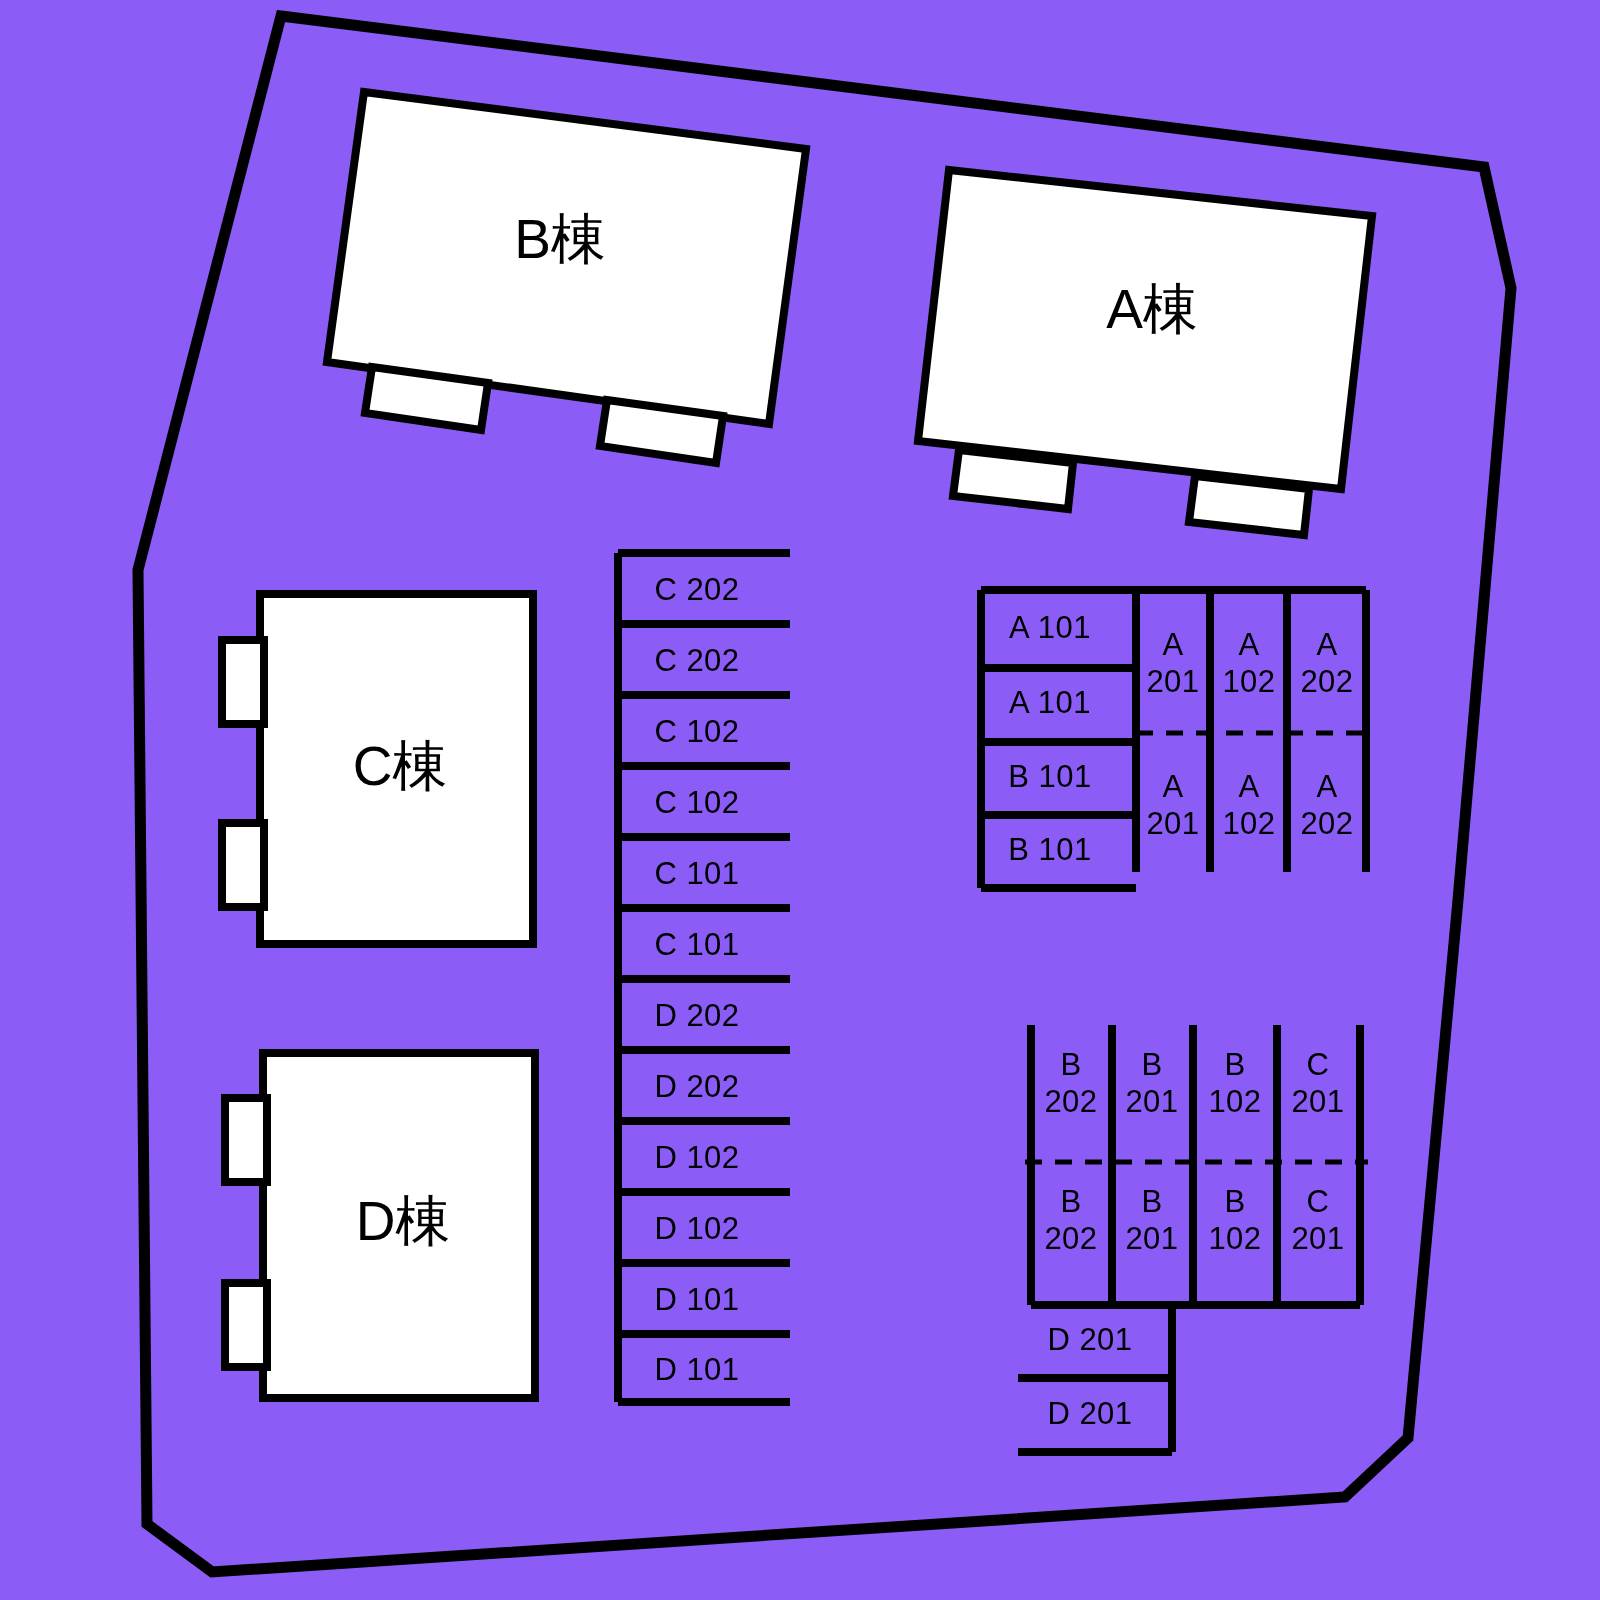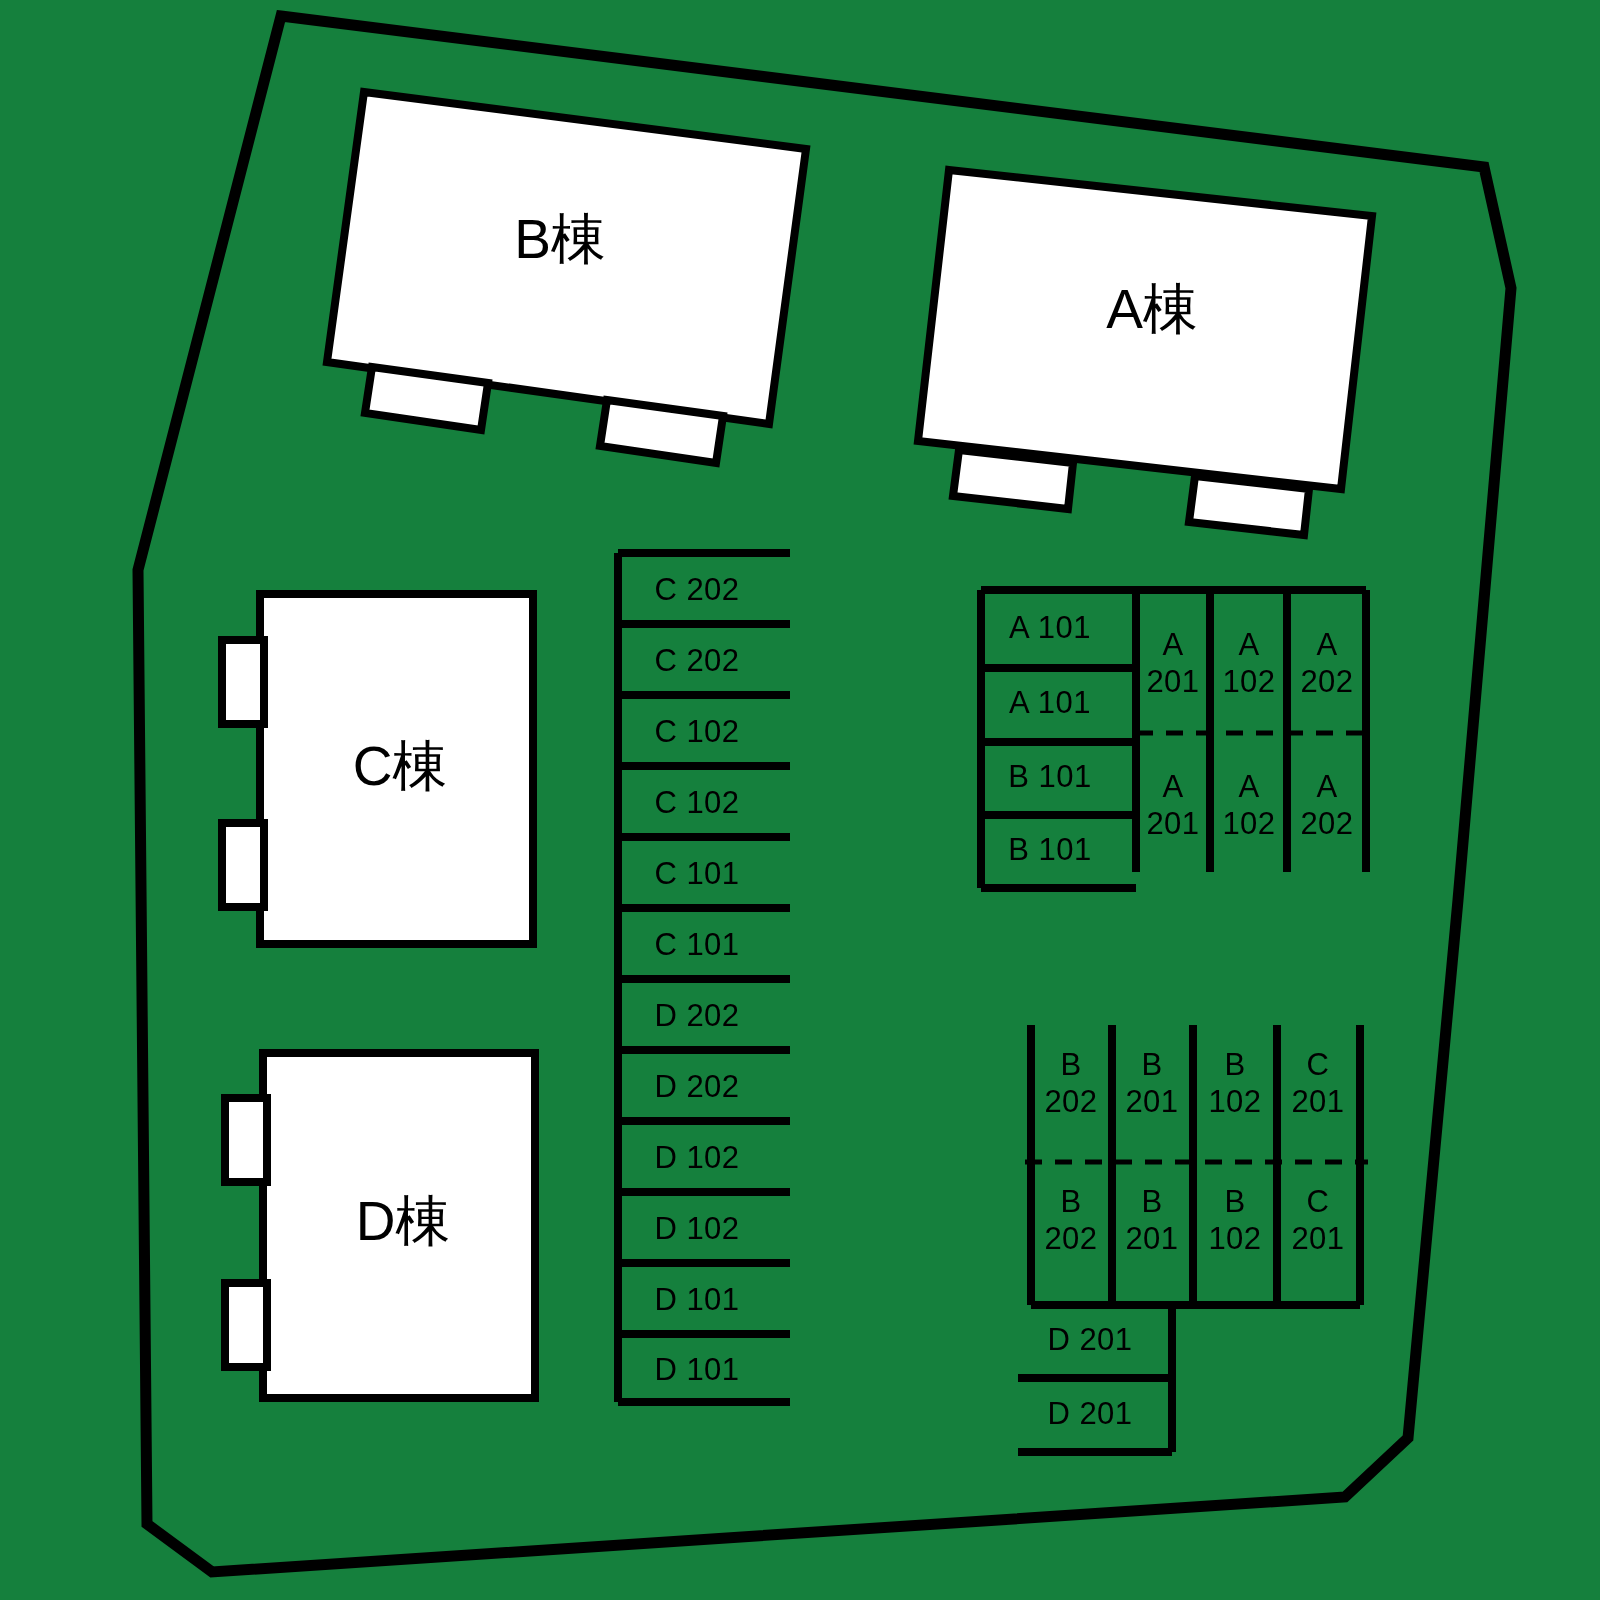--- a/index.html
+++ b/index.html
@@ -4,21 +4,21 @@
 <style>
   html, body {
     margin: 0;
     padding: 0;
     background: #ffffff;
   }
   #site-plan-root {
     position: relative;
     width: 1600px;
     height: 1600px;
-    background: #15803d;
+    background: #8b5cf6;
     font-family: "Liberation Sans", sans-serif;
     overflow: hidden;
   }
   svg#plan-svg {
     position: absolute;
     inset: 0;
     width: 1600px;
     height: 1600px;
     display: block;
   }

